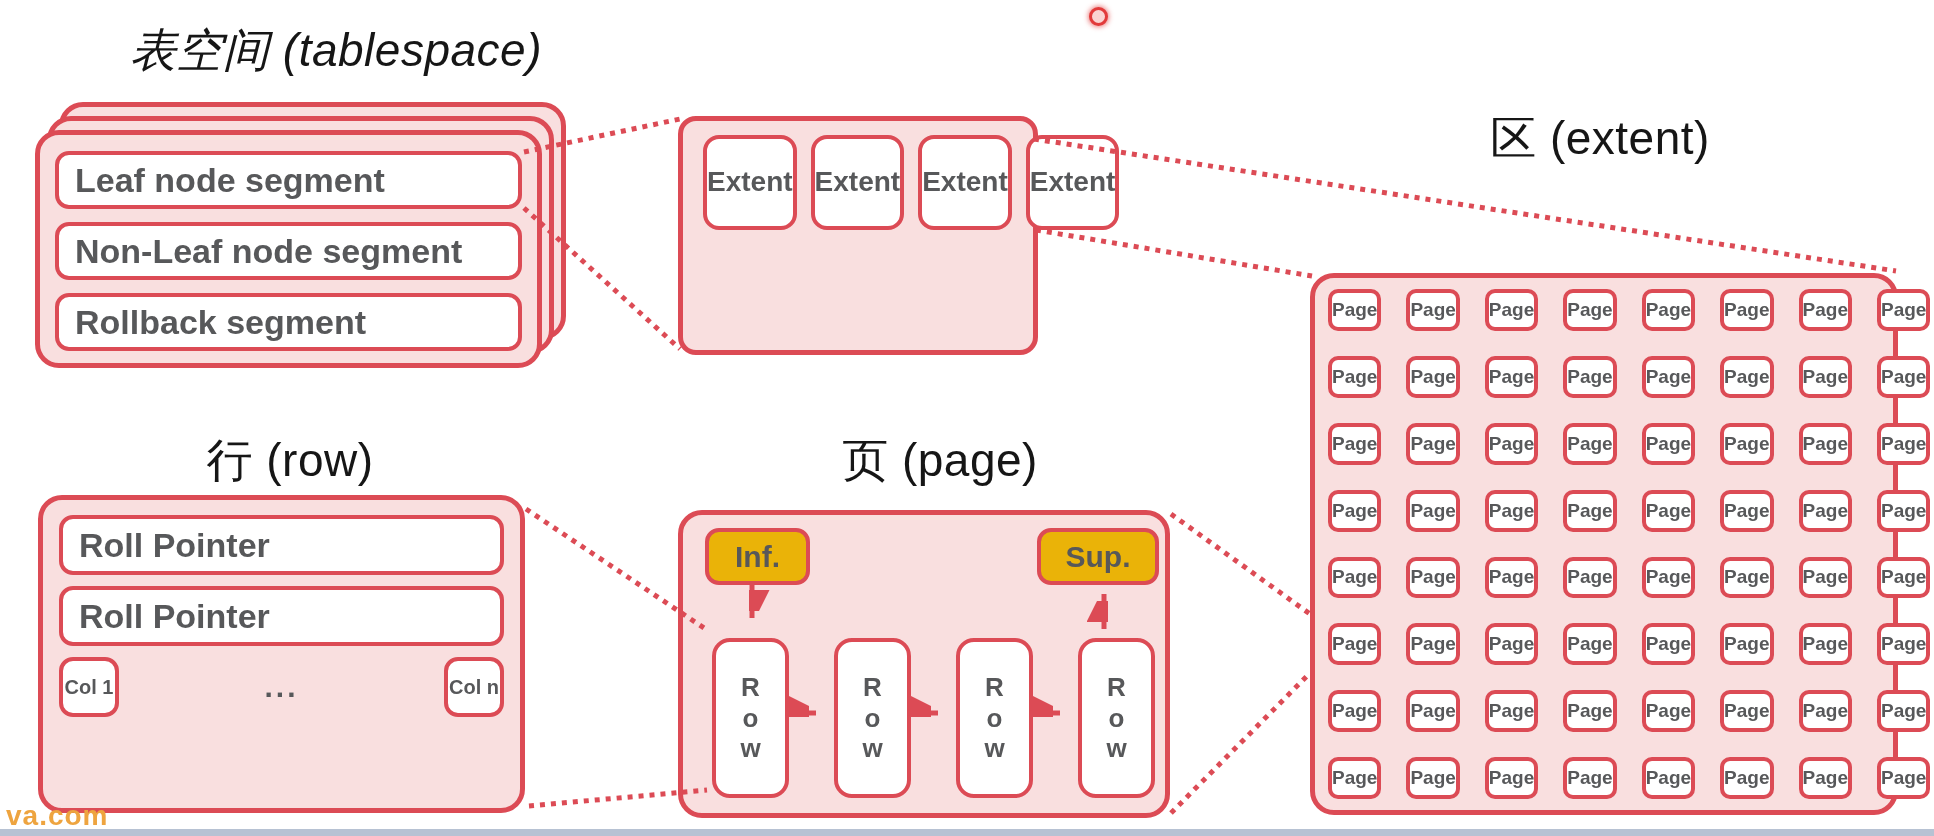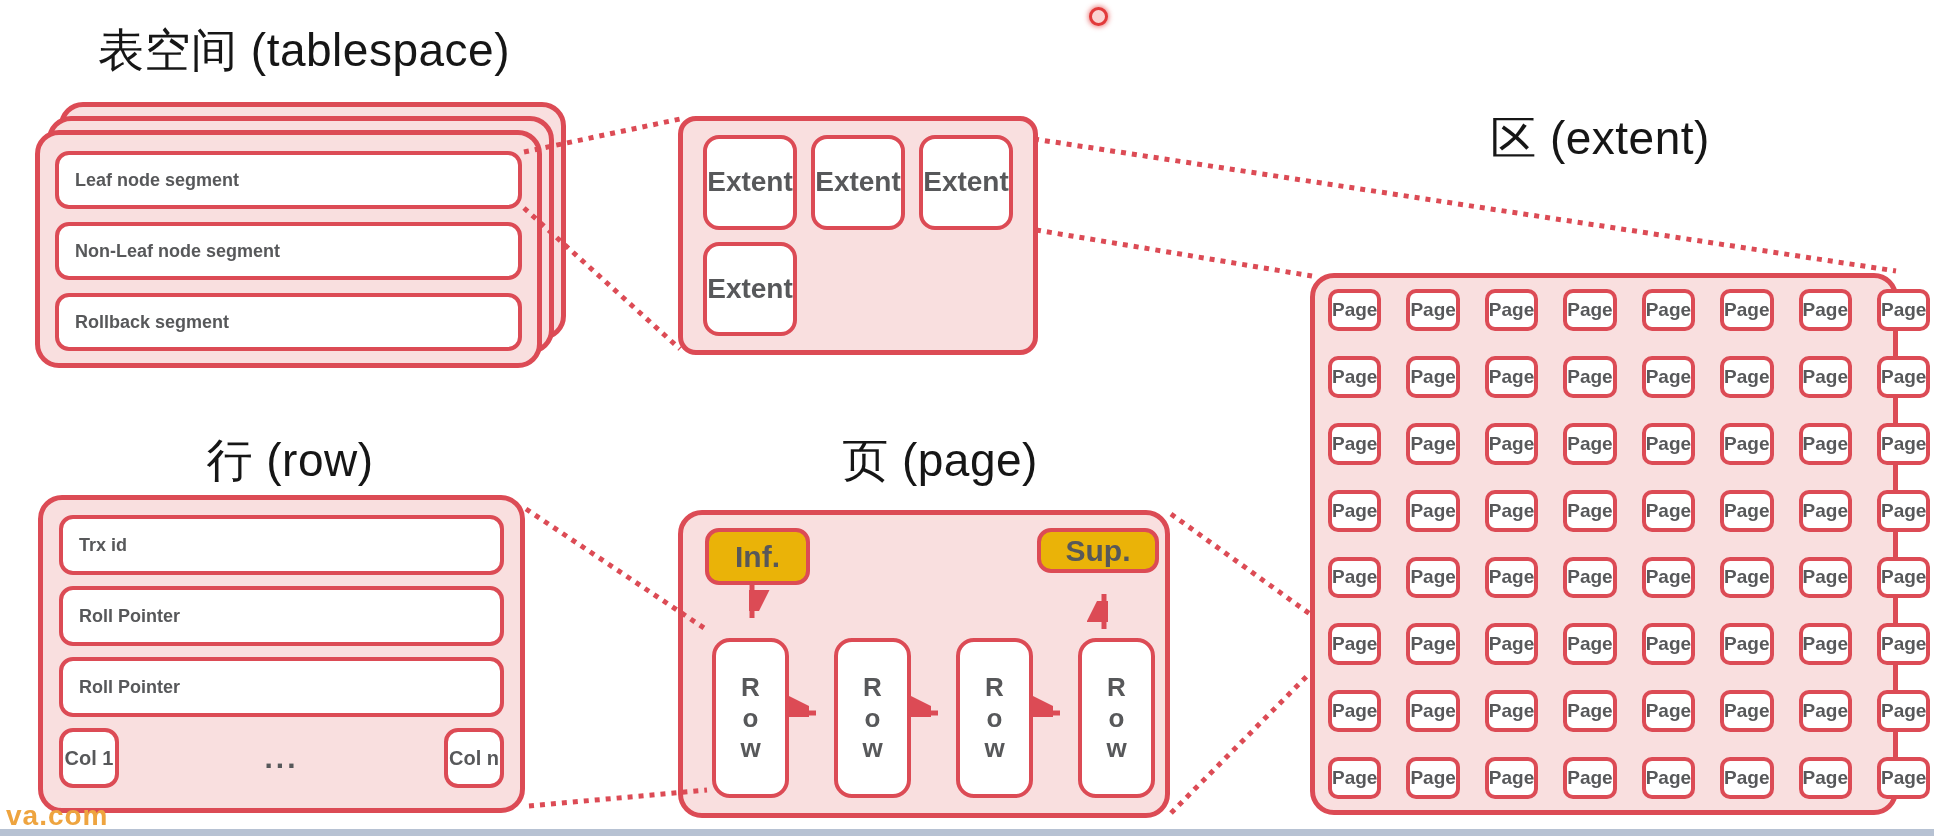--- a/index.html
+++ b/index.html
@@ -11,31 +11,31 @@
     position:absolute;text-align:center;color:var(--title,#161616);
     font-size:46px;letter-spacing:0.5px;white-space:nowrap;
   }
   .pinkbox{
     position:absolute;background:var(--pink,#f9dfdf);
     border:5px solid var(--red,#dc4b55);border-radius:24px;box-sizing:border-box;
   }
   .wfield{
     background:#ffffff;border:4px solid var(--red,#dc4b55);border-radius:14px;
     box-sizing:border-box;display:flex;align-items:center;
-    color:var(--gray,#57585a);font-weight:bold;font-size:18px;
+    color:var(--gray,#57585a);font-weight:bold;font-size:34px;
     padding-left:16px;white-space:nowrap;
   }
   .cell{
     background:#ffffff;border:4px solid var(--red,#dc4b55);
     box-sizing:border-box;display:flex;align-items:center;justify-content:center;
     color:var(--gray,#57585a);font-weight:bold;
   }
   #ts-front{display:flex;flex-direction:column;padding:16px 15px;gap:13px;}
   #ts-front .wfield{height:58px;flex:0 0 58px;}
-  #seg-box{display:grid;grid-template-columns:1fr 1fr 1fr;grid-template-rows:1fr 1fr;
+  #seg-box{display:grid;grid-template-columns:1fr 1fr 1fr 1fr;grid-template-rows:1fr 1fr;
     padding:14px 20px;column-gap:14px;row-gap:12px;border-radius:18px;}
   #seg-box .cell{border-radius:16px;font-size:28px;}
   #ext-box{display:grid;grid-template-columns:repeat(8,1fr);grid-template-rows:repeat(8,1fr);
     padding:11px 13px;column-gap:8px;row-gap:9px;gap:25px;}
   #ext-box .cell{border-radius:10px;font-size:19px;}
   #row-box{display:flex;flex-direction:column;padding:15px 16px;gap:11px;}
   #row-box .wfield{height:60px;flex:0 0 60px;}
   #row-cols{display:flex;justify-content:space-between;align-items:center;height:60px;flex:0 0 60px;}
   .colbox{width:135px;height:60px;border-radius:14px;justify-content:center;padding-left:0;font-size:20px;}
   #row-ellipsis{color:var(--gray,#57585a);font-weight:bold;font-size:30px;letter-spacing:3px;}
@@ -59,21 +59,21 @@
     position:absolute;left:6px;top:800px;font-size:28px;font-weight:bold;
     color:var(--wm,#eea43f);letter-spacing:1px;
   }
   #bottom-strip{position:absolute;left:0;bottom:0;width:100%;height:7px;background:#b7c2d3;}
 </style>
 </head>
 <body>
 
 <div id="canvas" style="--red: #dc4b55; --pink: #f9dfdf; --gray: #57585a; --title: #161616; --wm: #eea43f;">
 
-  <div class="title" style="left:44px;top:20px;width:520px;">表空间 (tablespace)</div>
+  <div class="title" style="left:76px;top:20px;width:520px;font-style:italic;">表空间 (tablespace)</div>
   <div class="title" style="left:1400px;top:108px;width:400px;">区 (extent)</div>
   <div class="title" style="left:90px;top:430px;width:400px;">行 (row)</div>
   <div class="title" style="left:740px;top:430px;width:400px;">页 (page)</div>
 
   <div class="pinkbox" style="left:59px;top:102px;width:507px;height:238px;"></div>
   <div class="pinkbox" style="left:47px;top:116px;width:507px;height:238px;"></div>
   <div class="pinkbox" id="ts-front" style="left:35px;top:130px;width:507px;height:238px;">
 
   <div class="wfield">Leaf node segment</div>
       <div class="wfield">Non-Leaf node segment</div>
@@ -151,33 +151,32 @@
       <div class="cell">Page</div>
       <div class="cell">Page</div>
       <div class="cell">Page</div>
       <div class="cell">Page</div>
       <div class="cell">Page</div>
       <div class="cell">Page</div>
     </div>
 
   <div class="pinkbox" id="row-box" style="left:38px;top:495px;width:487px;height:318px;">
     <div id="row-fields" style="display:contents;"></div>
-    <div class="wfield">Trx id</div>
       <div class="wfield">Roll Pointer</div>
       <div class="wfield">Roll Pointer</div>
       <div id="row-cols">
       <div class="wfield colbox">Col 1</div>
       <div id="row-ellipsis">...</div>
       <div class="wfield colbox">Col n</div>
     </div>
   </div>
 
   <div class="pinkbox" id="page-box" style="left:678px;top:510px;width:492px;height:308px;">
     <div class="minibox" style="left:22px;top:13px;width:105px;height:57px;">Inf.</div>
-    <div class="minibox" style="left:354px;top:13px;width:122px;height:45px;text-align:center;">Sup.</div>
+    <div class="minibox" style="left:354px;top:13px;width:122px;height:57px;text-align:center;">Sup.</div>
 
   <div class="rowtall" style="left: 29px;">
         <span style="display: block;">R</span>
         <span style="display: block;">o</span>
         <span style="display: block;">w</span>
       </div>
       <div class="rowtall" style="left: 151px;">
         <span style="display: block;">R</span>
         <span style="display: block;">o</span>
         <span style="display: block;">w</span>

